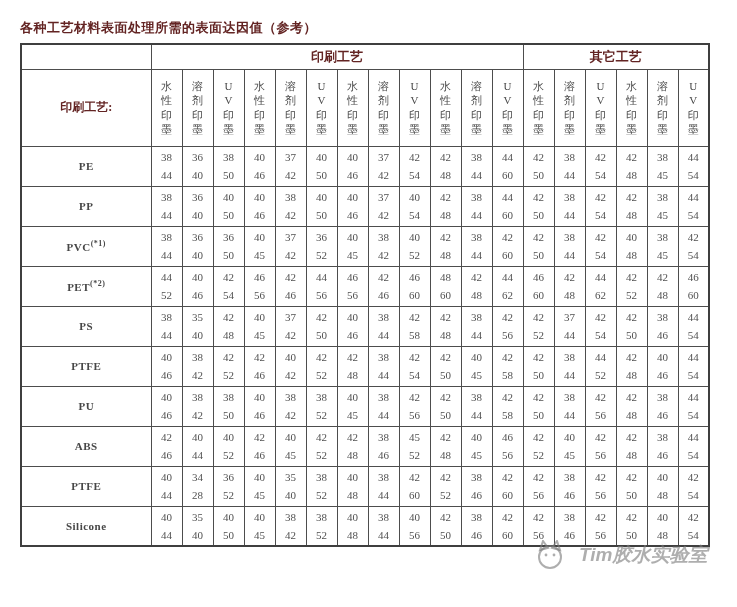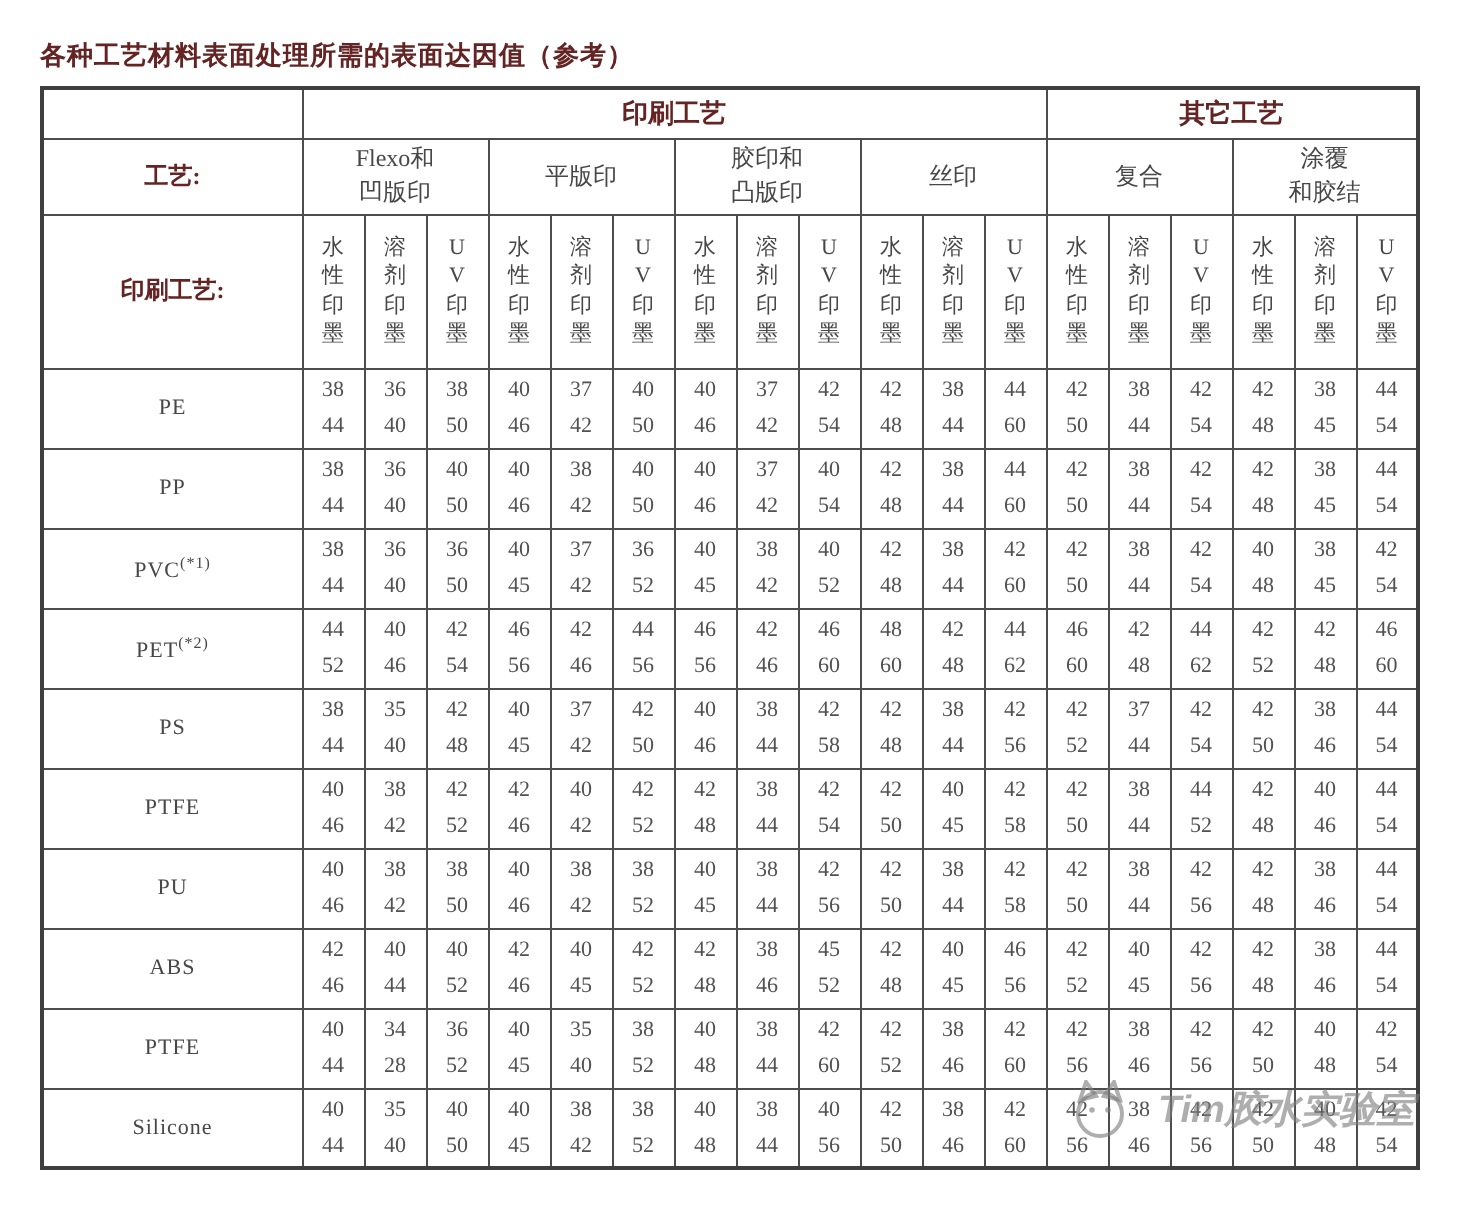--- a/index.html
+++ b/index.html
@@ -20,21 +20,21 @@
     padding:0;color:#4a4a4a;overflow:hidden;
   }
   tr.sec-row{height:25px;}
   tr.group-row{height:38px;}
   tr.ink-row{height:77px;}
   tbody tr{height:40px;}
   .sec-header{color:#632423;font-weight:bold;font-size:13px;}
   .proc-label,.mat-label{color:#632423;font-weight:bold;font-size:12px;}
   .group-cell{font-size:12px;color:#474747;line-height:17px;}
   .ink-cell{font-size:11px;line-height:14.5px;color:#474747;}
-  .mat-cell{font-size:11px;color:#474747;letter-spacing:.5px;}
+  .mat-cell{font-size:11px;color:#474747;letter-spacing:.5px;font-weight:bold;}
   .mat-cell sup{font-size:8px;}
   .data-cell{font-size:11px;line-height:18px;color:#515151;}
   .watermark{
     position:absolute;left:532px;top:540px;display:flex;align-items:center;
     gap:13px;color:rgba(125,125,125,0.62);font-size:19px;font-weight:bold;
     font-style:italic;font-family:"Liberation Sans", sans-serif;
     pointer-events:none;white-space:nowrap;
   }
 </style>
 </head>
@@ -46,44 +46,20 @@
   <colgroup>
     <col style="width:130px">
     <col span="18">
   </colgroup>
   <thead>
     <tr class="sec-row">
       <td></td>
       <td colspan="12" class="sec-header">印刷工艺</td>
       <td colspan="6" class="sec-header">其它工艺</td>
     </tr>
-    <tr class="group-row" id="group-row">
-      <td class="proc-label">工艺:</td>
-    <td colspan="3" class="group-cell">
-          <div>Flexo和</div>
-          <div>凹版印</div>
-        </td>
-        <td colspan="3" class="group-cell">
-          <div>平版印</div>
-        </td>
-        <td colspan="3" class="group-cell">
-          <div>胶印和</div>
-          <div>凸版印</div>
-        </td>
-        <td colspan="3" class="group-cell">
-          <div>丝印</div>
-        </td>
-        <td colspan="3" class="group-cell">
-          <div>复合</div>
-        </td>
-        <td colspan="3" class="group-cell">
-          <div>涂覆</div>
-          <div>和胶结</div>
-        </td>
-      </tr>
     <tr class="ink-row" id="ink-row">
       <td class="mat-label">印刷工艺:</td>
     <td class="ink-cell">
           <div>水</div>
           <div>性</div>
           <div>印</div>
           <div>墨</div>
         </td>
         <td class="ink-cell">
           <div>溶</div>

